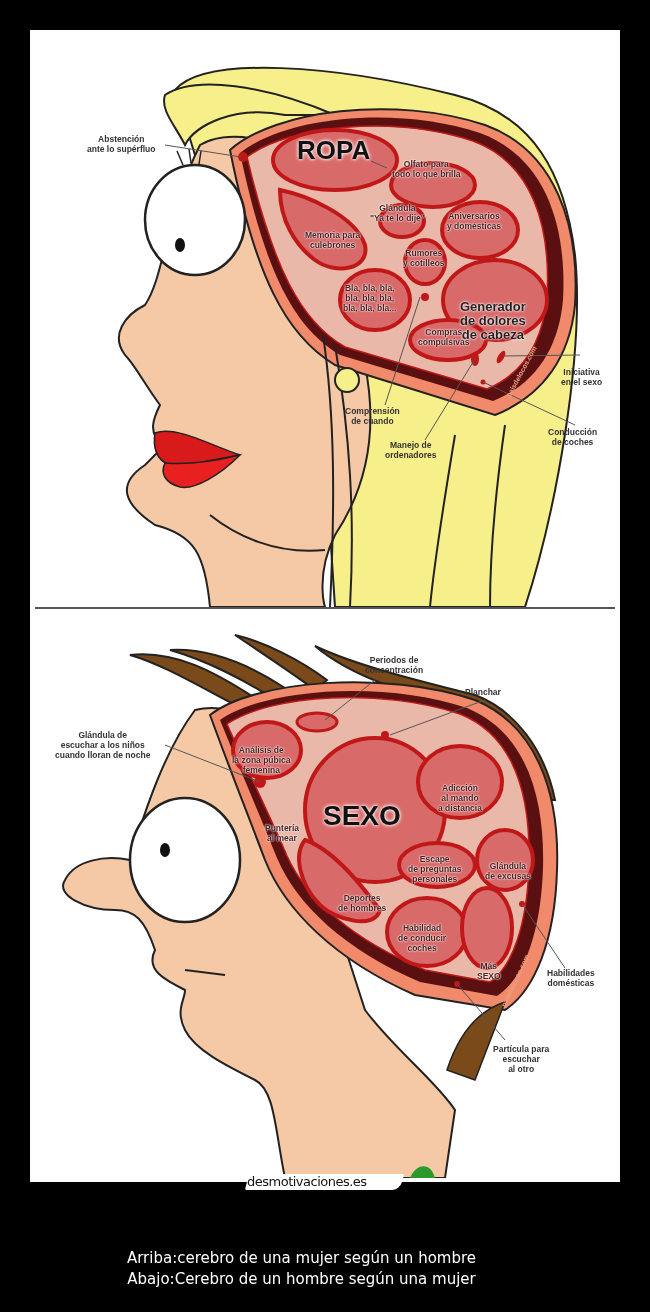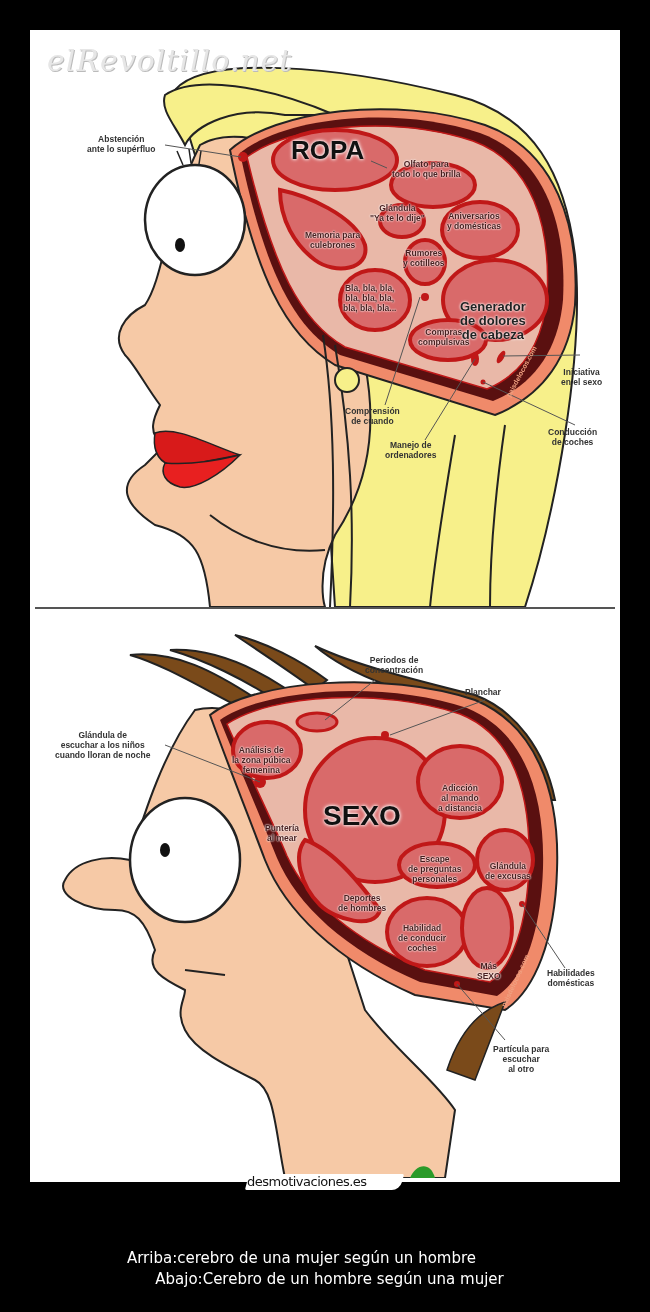--- a/index.html
+++ b/index.html
@@ -73,23 +73,22 @@
         <line x1="352" y1="133" x2="336" y2="126"></line>
         <line x1="468" y1="321" x2="545" y2="320"></line>
         <line x1="350" y1="370" x2="385" y2="262"></line>
         <line x1="390" y1="405" x2="440" y2="324"></line>
         <line x1="540" y1="390" x2="448" y2="347"></line>
       </g>
 
       <path d="M175 480 C200 500 240 520 290 515" fill="none" stroke="#222" stroke-width="2"></path>
     </svg>
 
-    <div class="wm">elRevoltillo.net</div>
-
-    <div class="big" style="left:256px;top:100px;font-size:26px;">ROPA</div>
+
+    <div class="big" style="left:262px;top:100px;font-size:26px;">ROPA</div>
     <div class="big2" style="left:425px;top:235px;margin-top:30px;">Generador
 de dolores
 de cabeza</div>
 
     <div class="lbl lbl-in" style="left:357px;top:124px;">Olfato para
 todo lo que brilla</div>
     <div class="lbl lbl-in" style="left:335px;top:168px;">Glándula
 "Ya te lo dije"</div>
     <div class="lbl lbl-in" style="left:412px;top:176px;">Aniversarios
 y domésticas</div>
@@ -199,13 +198,13 @@
 al otro</div>
 
     <div class="diag" style="left:465px;top:395px;transform:rotate(-65deg);">paisdelocos.com</div>
   </div>
 </div>
 
 <div class="site-tag"></div>
 <div class="site-text">desmotivaciones.es</div>
 
 <div class="caption" style="top:1248px;">Arriba:cerebro de una mujer según un hombre</div>
-<div class="caption" style="top:1269px;padding-left:28px;">Abajo:Cerebro de un hombre según una mujer</div>
+<div class="caption" style="top:1269px;">Abajo:Cerebro de un hombre según una mujer</div>
 
 </body></html>

